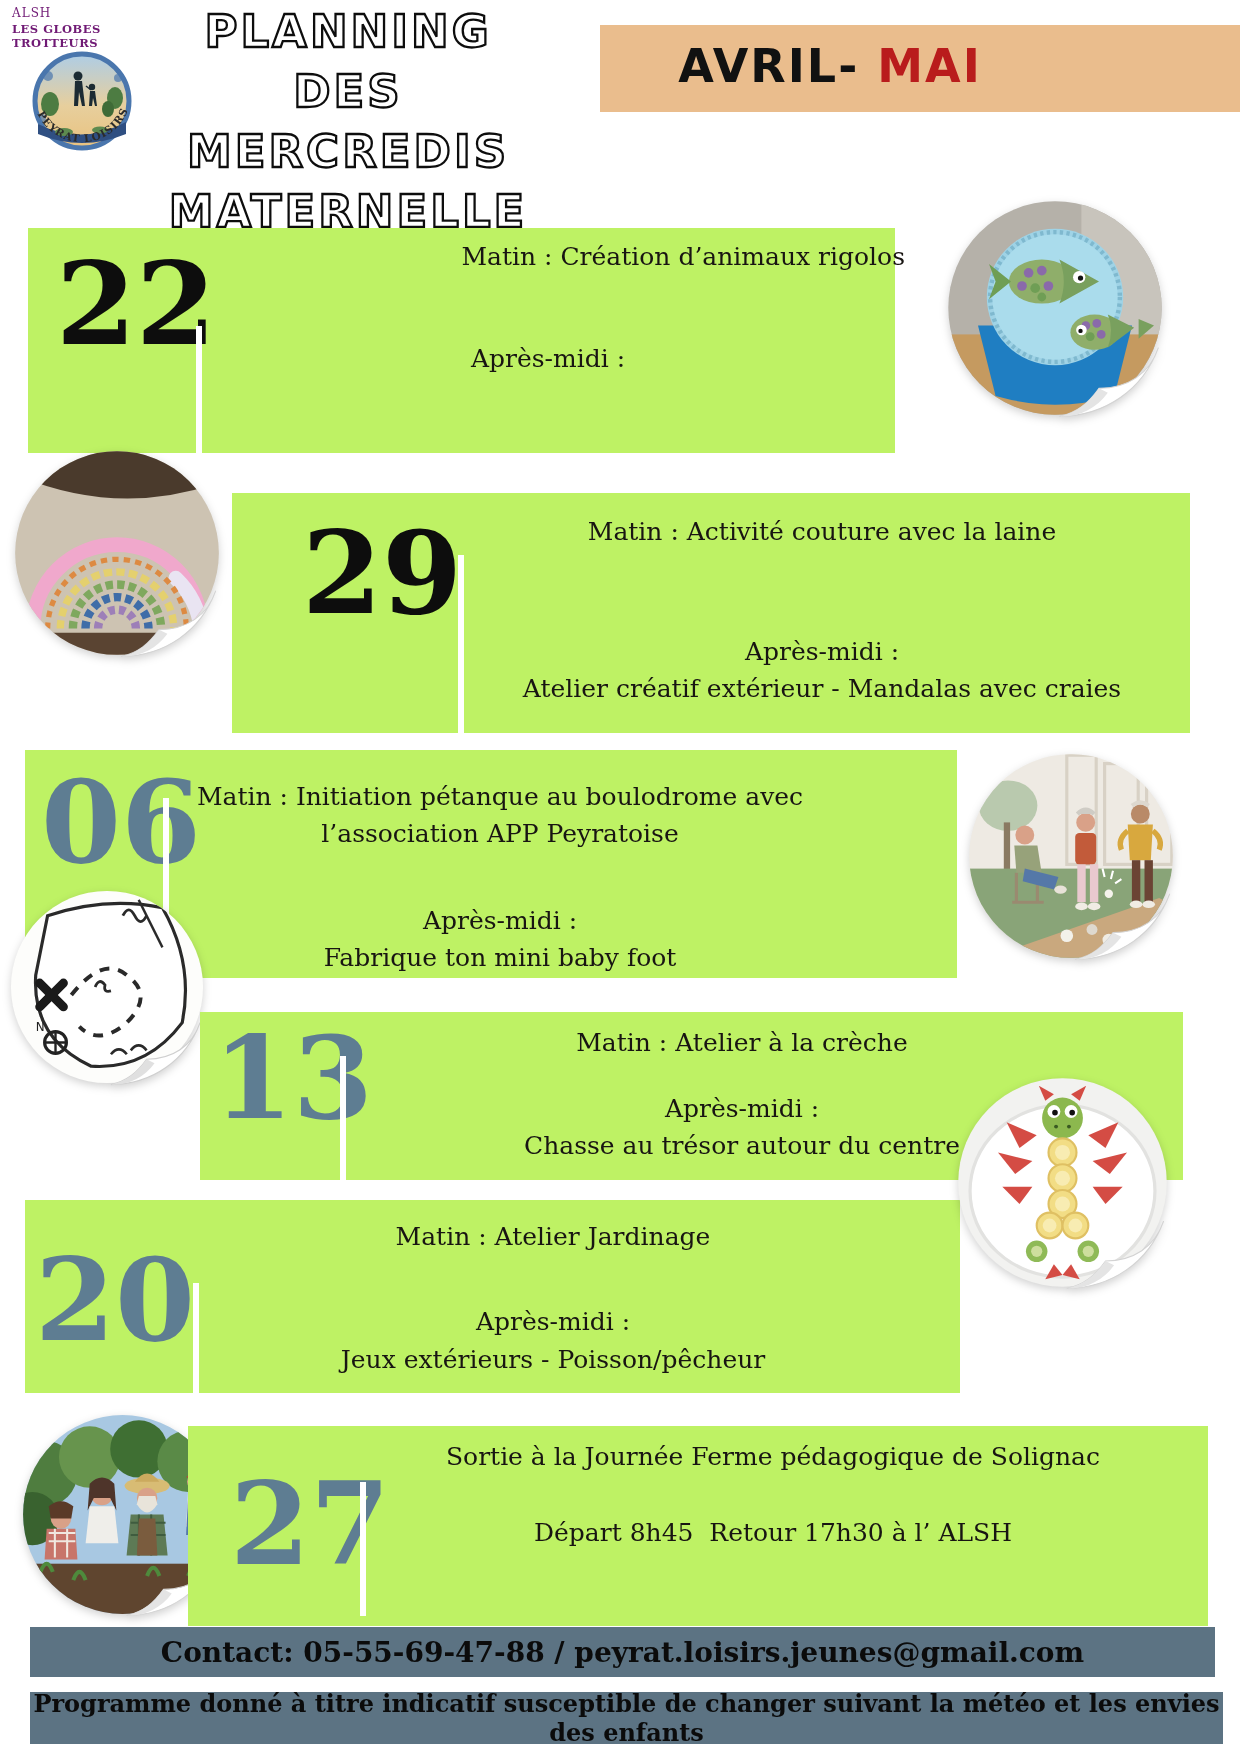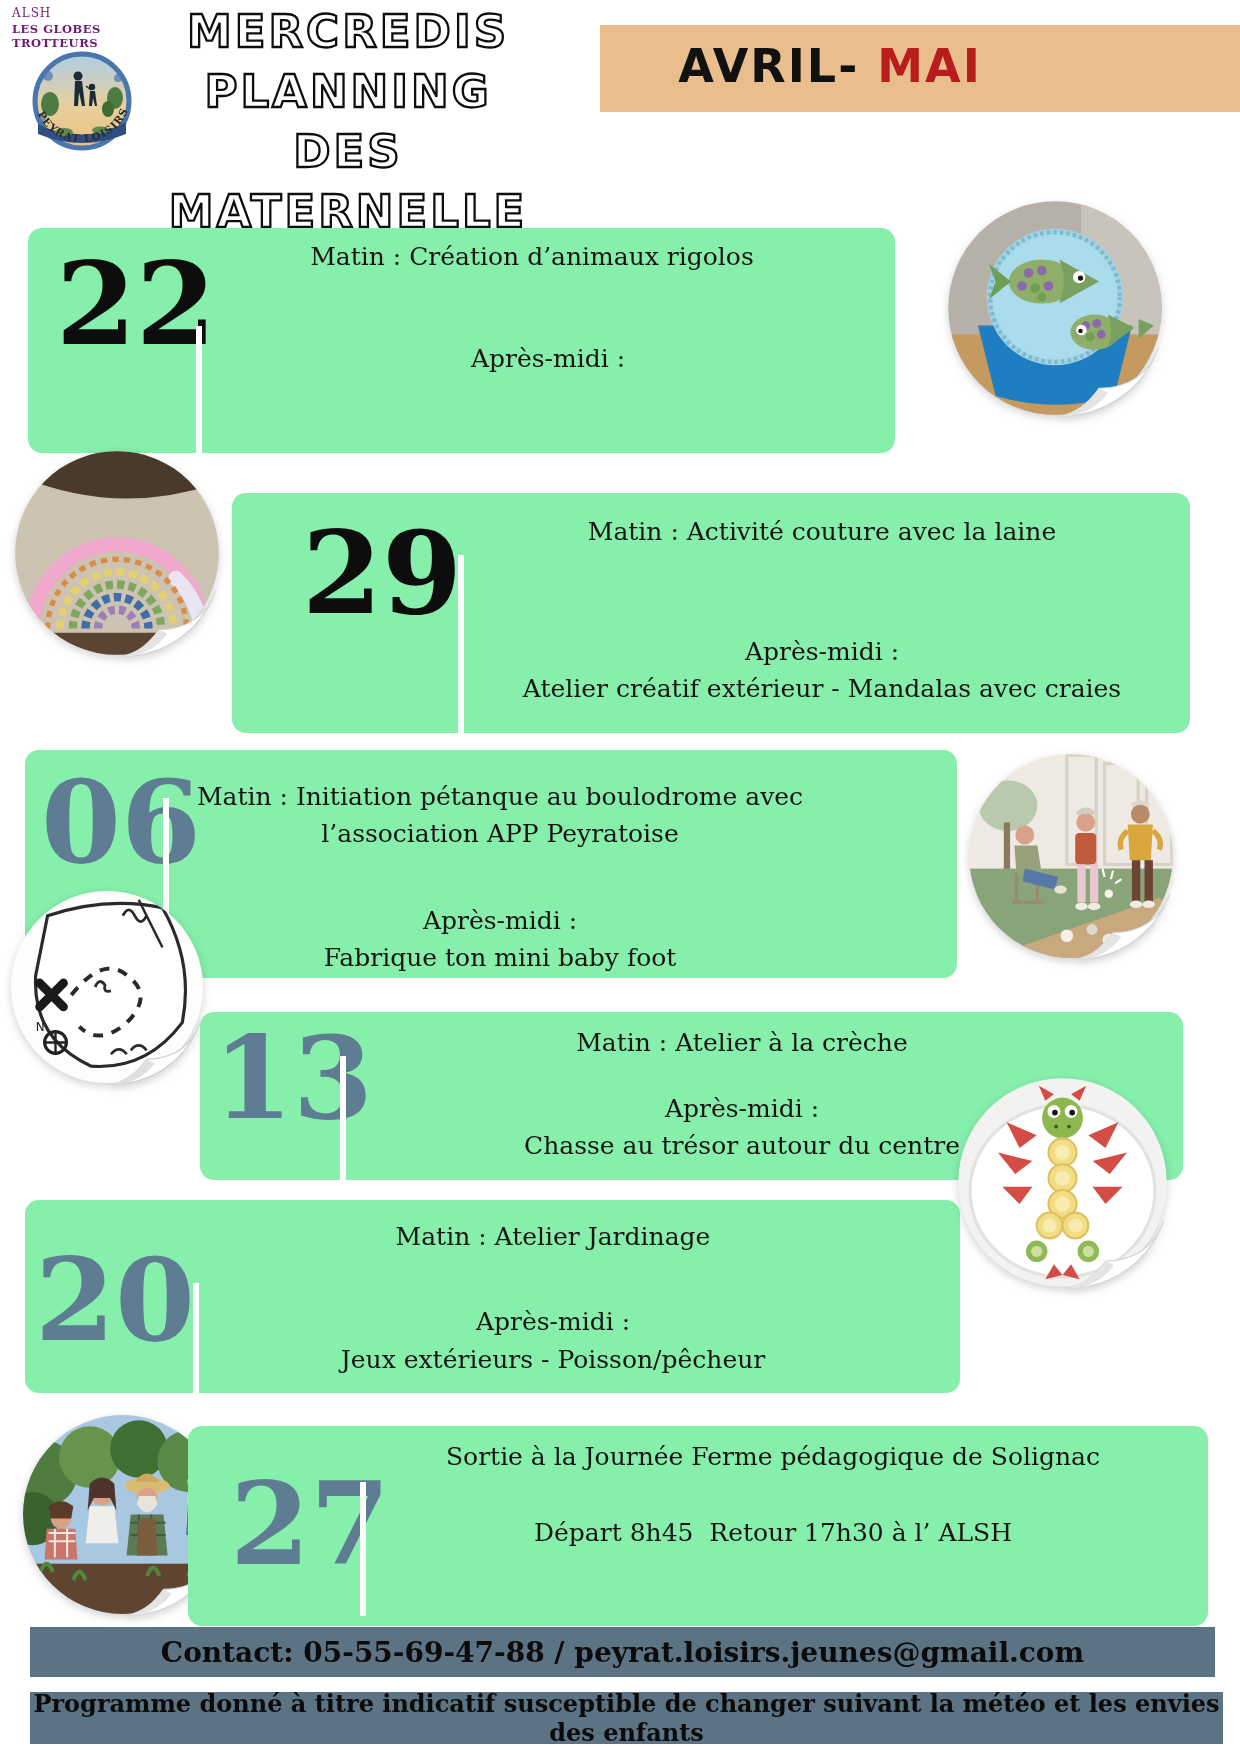--- a/index.html
+++ b/index.html
@@ -11,21 +11,21 @@
   .title{position:absolute;left:148px;top:2px;width:400px;text-align:center;
          font-family:"DejaVu Sans", sans-serif;font-weight:800;font-size:45px;line-height:60px;
          color:#ffffff;-webkit-text-stroke:2.3px #0d0d0d;letter-spacing:3px;}
   .banner{position:absolute;left:600px;top:25px;width:640px;height:87px;background:#eabd8d;}
   .banner-text{position:absolute;left:0;top:14px;width:460px;text-align:center;
          font-family:"DejaVu Sans", sans-serif;font-weight:800;font-size:46px;letter-spacing:2px;}
   .banner-text .m1{color:#111111;}
   .banner-text .m2{color:#b91c1c;}
 
   
-  .block{position:absolute;background:#86efac;border-radius:14px;}
+  .block{position:absolute;background:#bef264;}
   .dnum{position:absolute;font-family:"DejaVu Serif", serif;font-weight:bold;
         font-size:115px;line-height:1;}
   .dnum.dark{color:#0d0d0d;}
   .dnum.slate{color:#5e7d92;}
   .vline{position:absolute;width:6px;background:#ffffff;}
   .tline{position:absolute;text-align:center;font-size:25px;color:#181512;line-height:37px;}
   .pre{white-space:pre-wrap;}
 
   
   .sticker{position:absolute;filter:drop-shadow(0 3px 4px rgba(0,0,0,0.18));}
@@ -73,33 +73,33 @@
       <path d="M78,85 L77,100 L80,100 L81,92 L83,100 L85,100 L83,85 Z" fill="#1c2b33"></path>
       <line x1="74" y1="80" x2="79" y2="84" stroke="#1c2b33" stroke-width="1.5"></line>
       <path id="arcpath" d="M24,104 A49,49 0 0 0 116,104" fill="none"></path>
       <text font-size="10.5" font-weight="bold" fill="#2b2b2b" letter-spacing="1" font-family="DejaVu Serif, serif">
         <textPath href="#arcpath" startOffset="4">PEYRAT LOISIRS JEUNES</textPath>
       </text>
     </svg>
   </div>
 
   <div class="title">
+    <div>PLANNING DES</div>
     <div>MERCREDIS</div>
-    <div>PLANNING DES</div>
     <div>MATERNELLE</div>
   </div>
 
   <div class="banner">
     <div class="banner-text"><span class="m1">AVRIL-</span><span class="m2 pre"> MAI</span></div>
   </div>
 
   <section class="block" style="left:28px;top:228px;width:867px;height:225px;">
     <div class="dnum dark" style="left:28px;top:18px;">22</div>
     <div class="vline" style="left:168px;top:98px;height:127px;"></div>
-    <div class="tline" style="left:164px;top:10px;width:680px;">Matin : Création d’animaux rigolos</div>
+    <div class="tline" style="left:197px;top:10px;width:680px;text-align:right;">Matin : Création d’animaux rigolos</div>
     <div class="tline" style="left:180px;top:112px;width:680px;">Après-midi :</div>
   </section>
 
   <div class="sticker" style="left:945px;top:198px;width:220px;height:220px;">
     <svg viewBox="0 0 100 100">
       <defs>
           <clipPath id="clipFish">
             <circle cx="50" cy="50" r="48.5"></circle>
           </clipPath>
         </defs>

